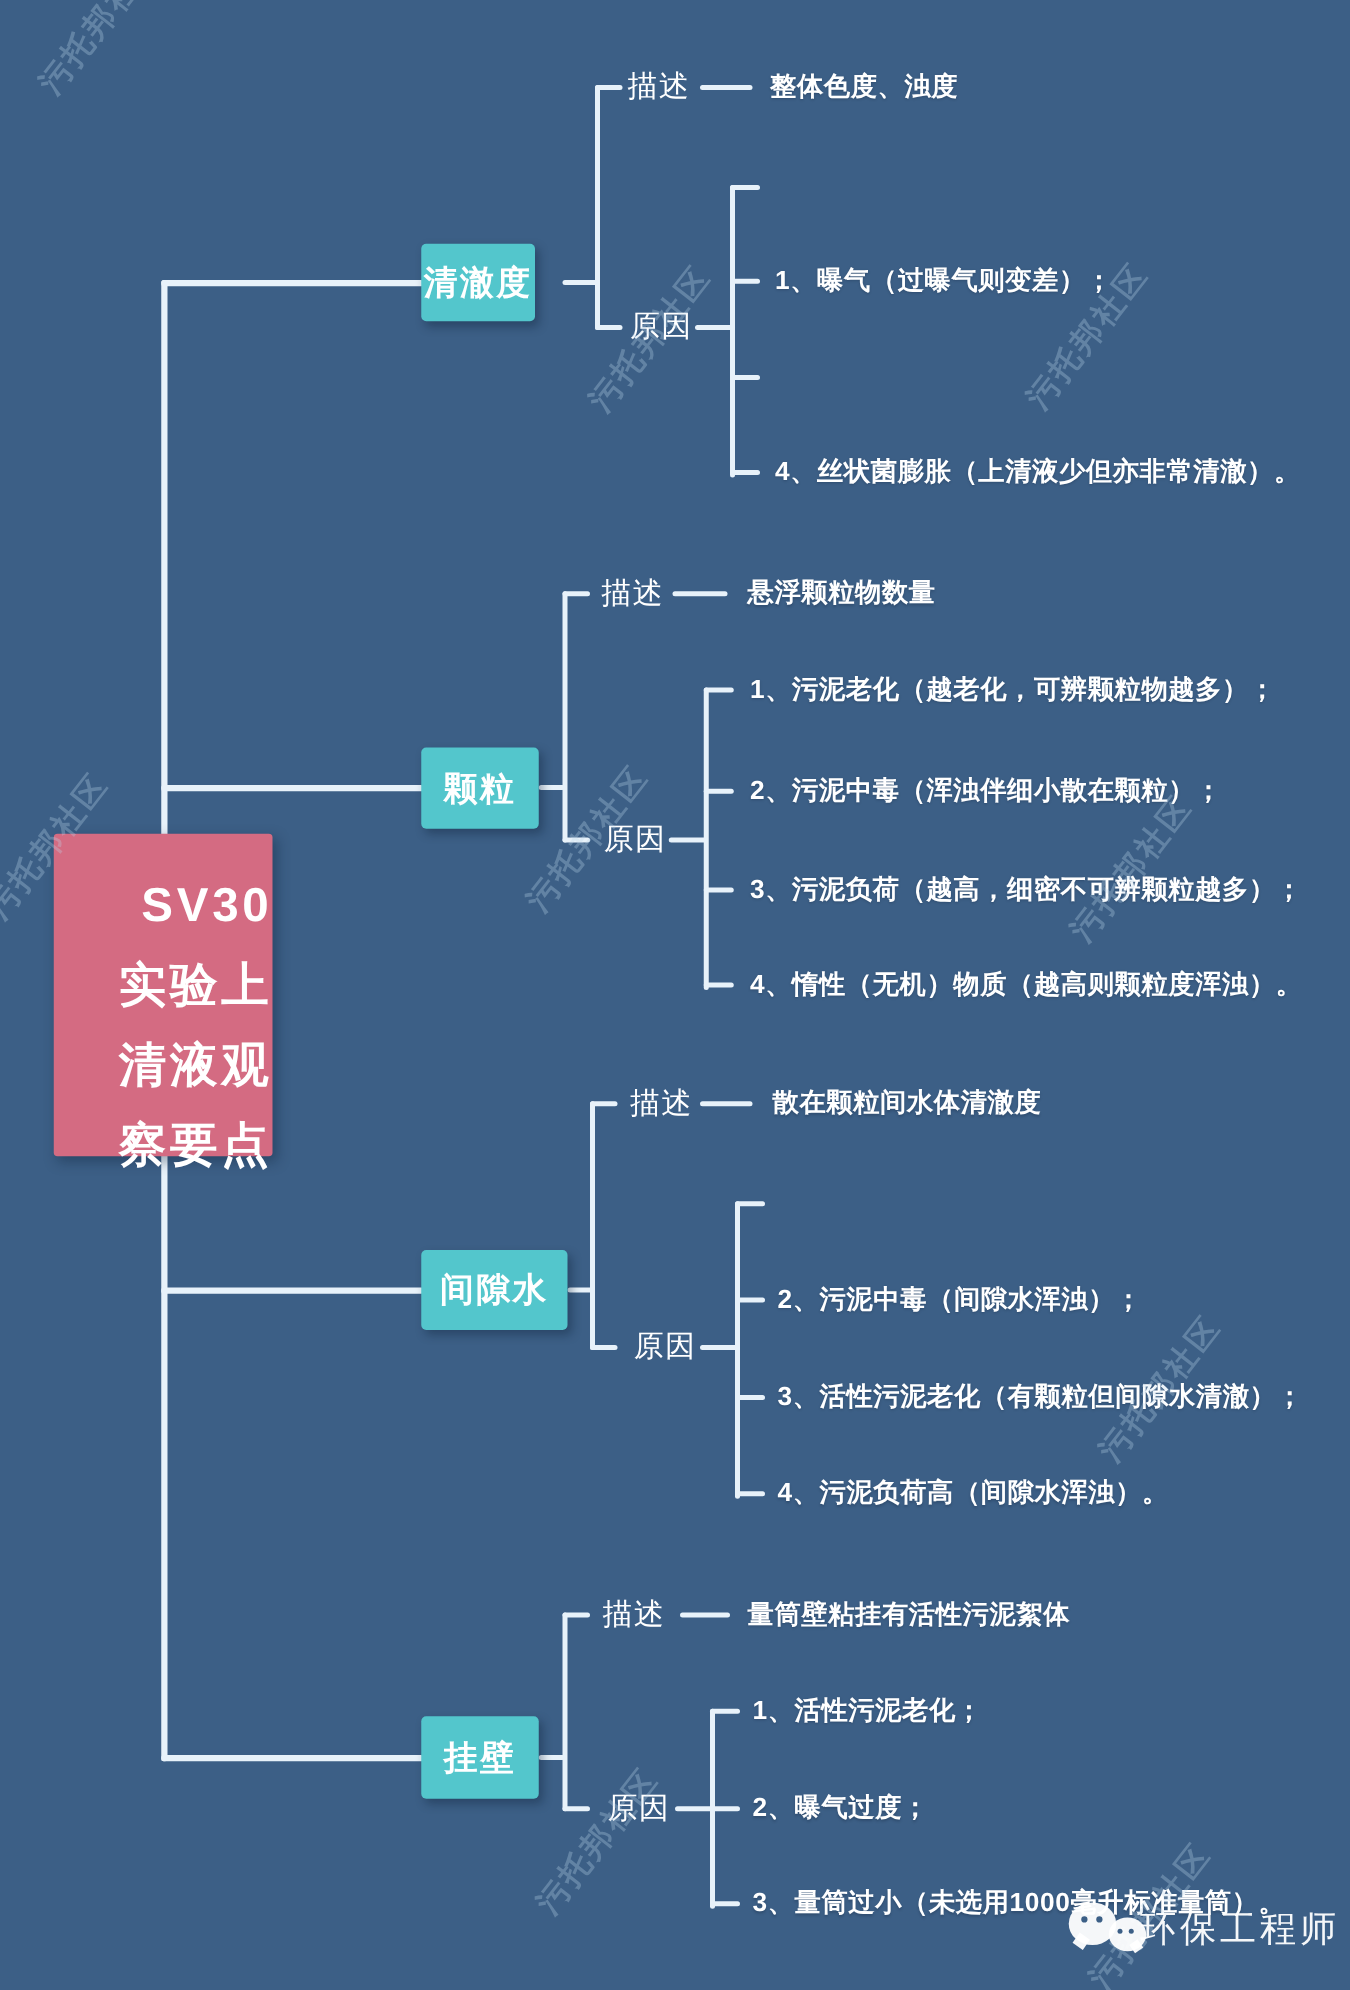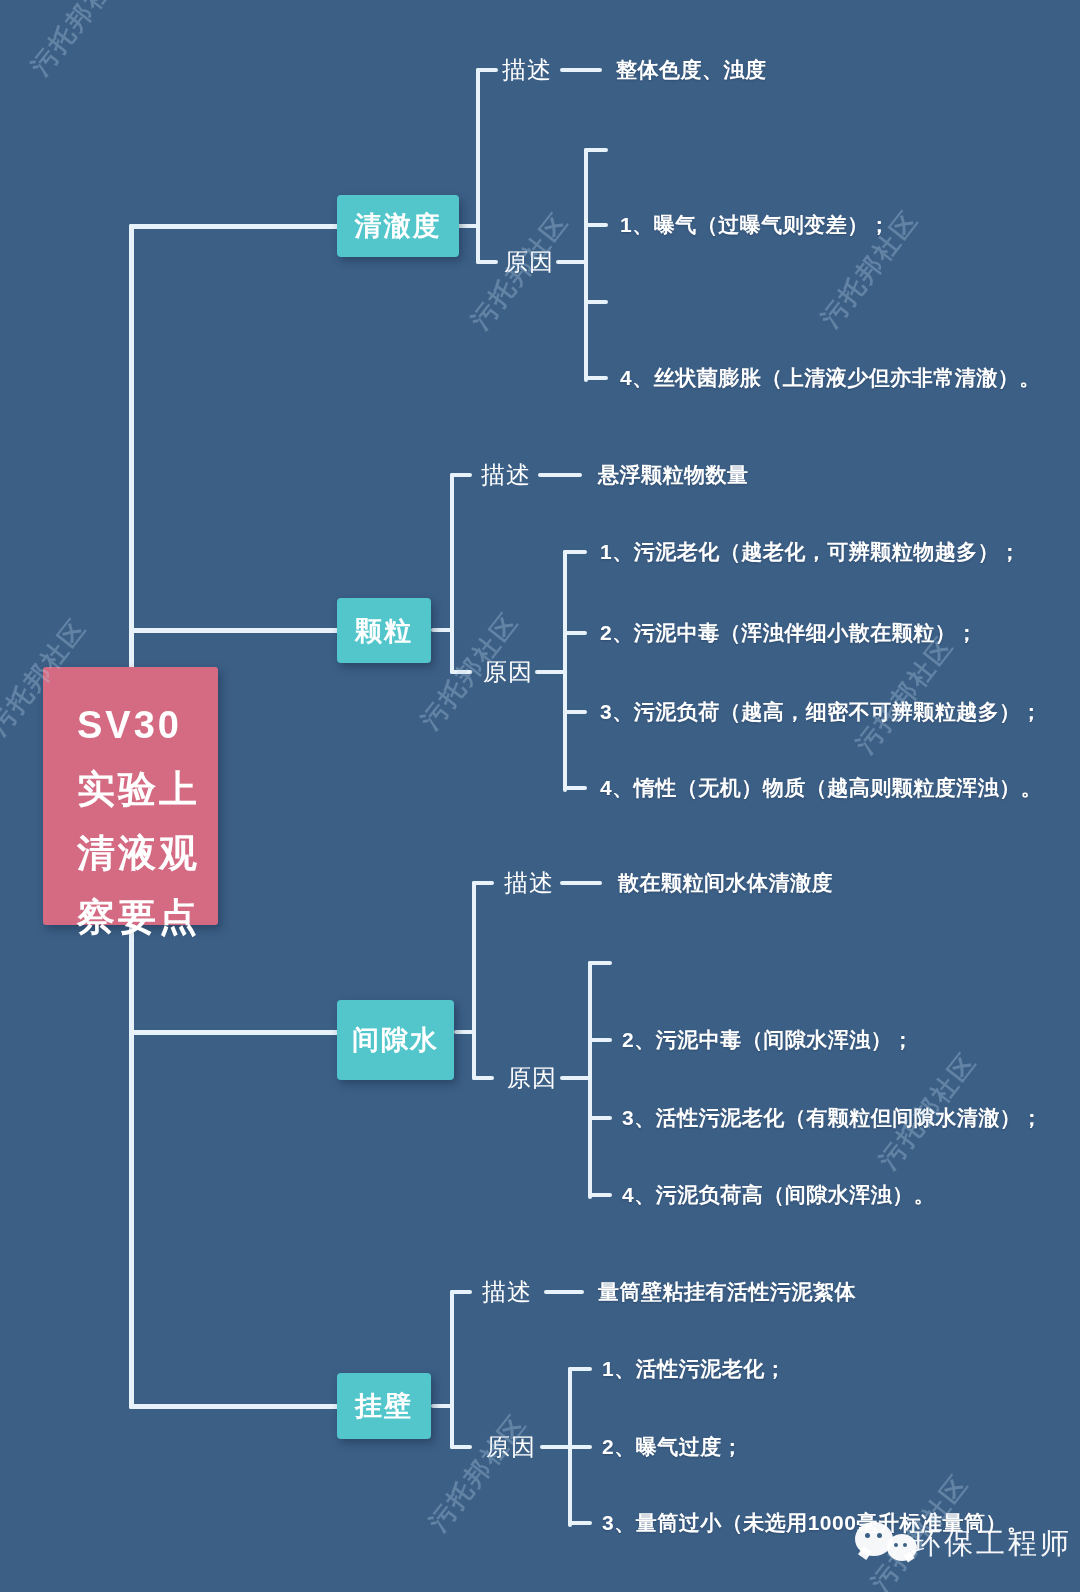--- a/index.html
+++ b/index.html
@@ -24,21 +24,21 @@
     font-weight:700;font-size:27px;letter-spacing:2px;
     border-radius:4px;box-shadow:3px 4px 8px rgba(10,25,45,.35);
     z-index:2;white-space:nowrap;
   }
   .root-box{
     position:absolute;left:43px;top:667px;width:175px;height:258px;
     background:var(--pink);color:#fff;border-radius:3px;
     box-shadow:3px 4px 10px rgba(10,25,45,.35);
     padding:26px 0 0 34px;box-sizing:border-box;z-index:2;
   }
-  .root-line{font-size:38px;font-weight:700;line-height:64px;letter-spacing:3px;}
+  .root-line{font-size:38px;font-weight:700;line-height:64px;letter-spacing:3px;text-align:right;}
   .lbl{
     position:absolute;color:#fff;font-weight:400;font-size:24px;line-height:30px;
     letter-spacing:1px;white-space:nowrap;z-index:3;
   }
   .item{
     position:absolute;color:#fff;font-weight:700;font-size:21px;line-height:30px;
     letter-spacing:.5px;white-space:nowrap;z-index:3;
     text-shadow:0 1px 2px rgba(10,25,45,.25);
   }
   .wm{
@@ -65,21 +65,21 @@
   <div class="h conn" style="left:129px;top:1030px;width:210px"></div>
   <div class="h conn" style="left:129px;top:1404px;width:210px"></div>
 
   <div class="root-box">
     <div class="root-line">SV30</div>
     <div class="root-line">实验上</div>
     <div class="root-line">清液观</div>
     <div class="root-line">察要点</div>
   </div>
 
-  <div class="box" style="left:337px;top:195px;width:122px;height:62px">清澈度</div>
+  <div class="box" style="left:337px;top:195px;width:91px;height:62px">清澈度</div>
   <div class="h" style="left:450px;top:224px;width:28px"></div>
   <div class="v" style="left:476px;top:68px;height:196px"></div>
   <div class="h" style="left:476px;top:68px;width:22px"></div>
   <div class="h" style="left:476px;top:260px;width:22px"></div>
   <div class="lbl" style="left:502px;top:55px">描述</div>
   <div class="h" style="left:560px;top:68px;width:42px"></div>
   <div class="item" style="left:616px;top:55px">整体色度、浊度</div>
   <div class="lbl" style="left:504px;top:247px">原因</div>
   <div class="h" style="left:556px;top:260px;width:32px"></div>
   <div class="v" style="left:584px;top:148px;height:234px"></div>
@@ -103,21 +103,21 @@
   <div class="v" style="left:563px;top:550px;height:242px"></div>
   <div class="h" style="left:563px;top:550px;width:24px"></div>
   <div class="h" style="left:563px;top:631px;width:24px"></div>
   <div class="h" style="left:563px;top:710px;width:24px"></div>
   <div class="h" style="left:563px;top:786px;width:24px"></div>
   <div class="item" style="left:600px;top:537px">1、污泥老化（越老化，可辨颗粒物越多）；</div>
   <div class="item" style="left:600px;top:618px">2、污泥中毒（浑浊伴细小散在颗粒）；</div>
   <div class="item" style="left:600px;top:697px">3、污泥负荷（越高，细密不可辨颗粒越多）；</div>
   <div class="item" style="left:600px;top:773px">4、惰性（无机）物质（越高则颗粒度浑浊）。</div>
 
-  <div class="box" style="left:337px;top:1000px;width:117px;height:80px">间隙水</div>
+  <div class="box" style="left:337px;top:1000px;width:117px;height:64px">间隙水</div>
   <div class="h" style="left:454px;top:1030px;width:20px"></div>
   <div class="v" style="left:472px;top:881px;height:199px"></div>
   <div class="h" style="left:472px;top:881px;width:22px"></div>
   <div class="h" style="left:472px;top:1076px;width:22px"></div>
   <div class="lbl" style="left:504px;top:868px">描述</div>
   <div class="h" style="left:560px;top:881px;width:42px"></div>
   <div class="item" style="left:618px;top:868px">散在颗粒间水体清澈度</div>
   <div class="lbl" style="left:507px;top:1063px">原因</div>
   <div class="h" style="left:560px;top:1076px;width:30px"></div>
   <div class="v" style="left:588px;top:961px;height:238px"></div>

